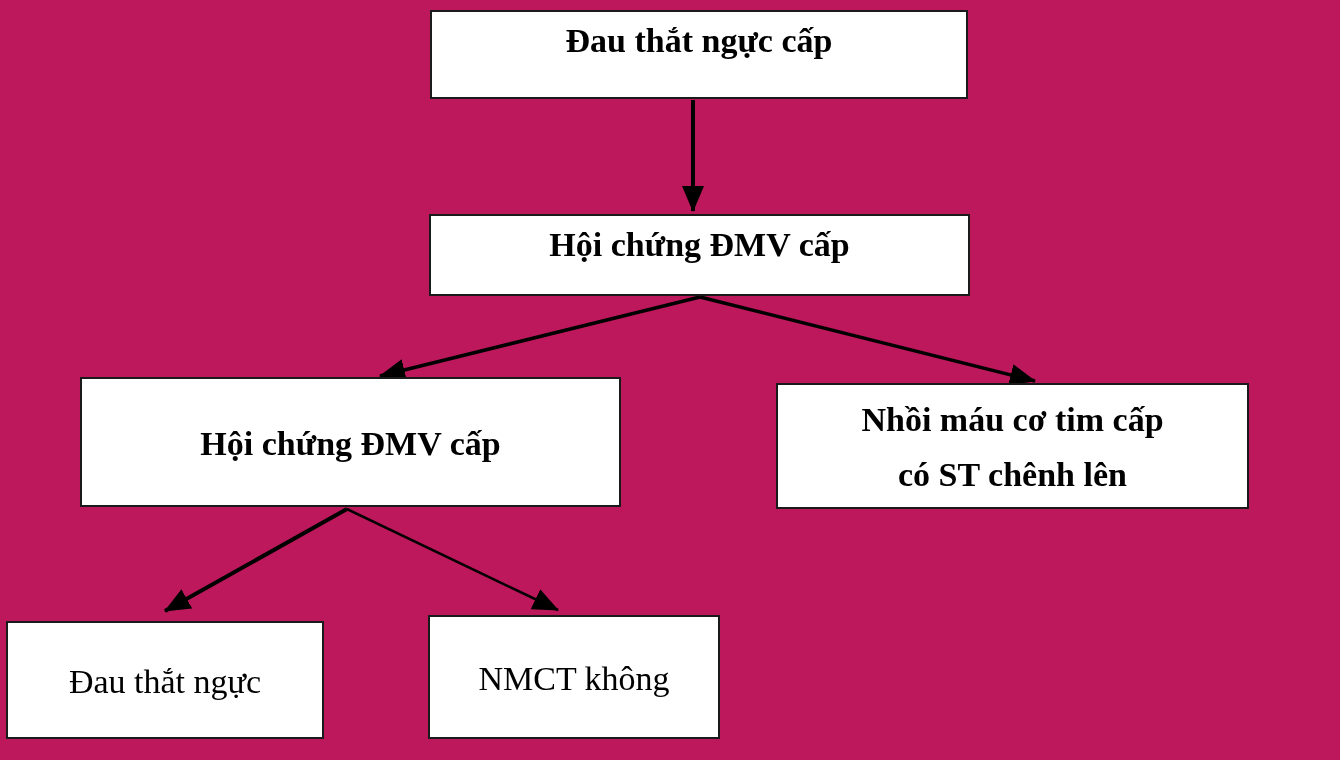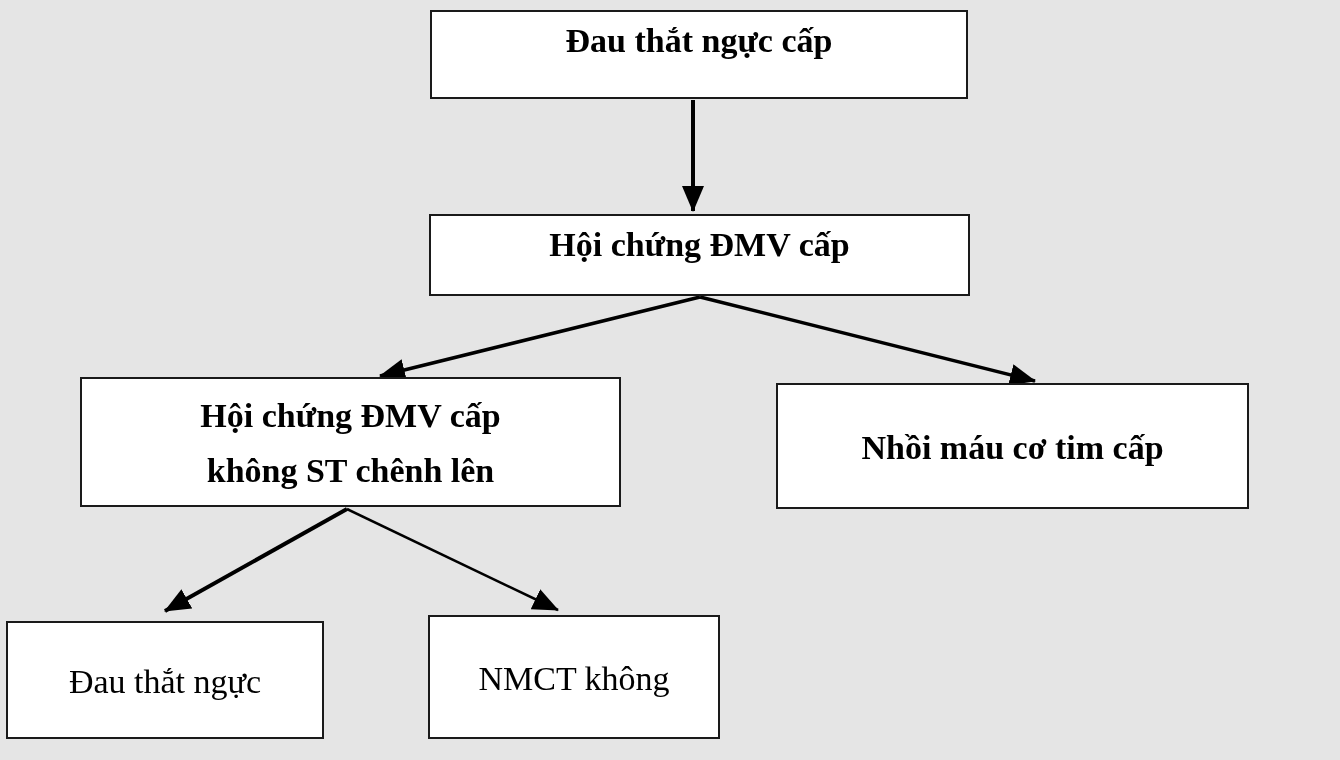--- a/index.html
+++ b/index.html
@@ -4,21 +4,21 @@
 <style>
   html, body {
     margin: 0;
     padding: 0;
     background: #ffffff;
   }
   .canvas {
     position: relative;
     width: 1340px;
     height: 760px;
-    background: #e5e5e5;
+    background: #be185d;
     font-family: "Liberation Serif", "DejaVu Serif", serif;
     color: #000000;
     overflow: hidden;
   }
   .arrows {
     position: absolute;
     left: 0;
     top: 0;
     width: 1340px;
     height: 760px;
@@ -70,25 +70,25 @@
   <div class="node bold top-align" id="n-top">
     <span class="ln">Đau thắt ngực cấp</span>
   </div>
 
   <div class="node bold top-align" id="n-acs">
     <span class="ln">Hội chứng ĐMV cấp</span>
   </div>
 
   <div class="node bold mid-align" id="n-nsteacs">
     <span class="ln">Hội chứng ĐMV cấp</span>
-    <span class="ln">không ST chênh lên</span>
   </div>
 
   <div class="node bold mid-align" id="n-stemi">
     <span class="ln">Nhồi máu cơ tim cấp</span>
+    <span class="ln">có ST chênh lên</span>
   </div>
 
   <div class="node mid-align" id="n-ua">
     <span class="ln">Đau thắt ngực</span>
   </div>
 
   <div class="node mid-align" id="n-nstemi">
     <span class="ln">NMCT không</span>
   </div>
 

